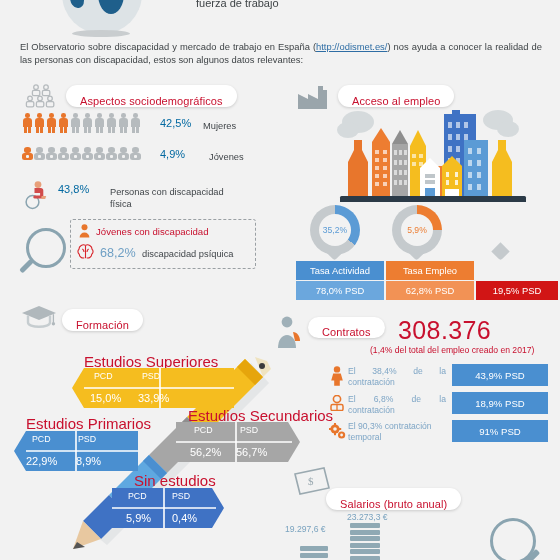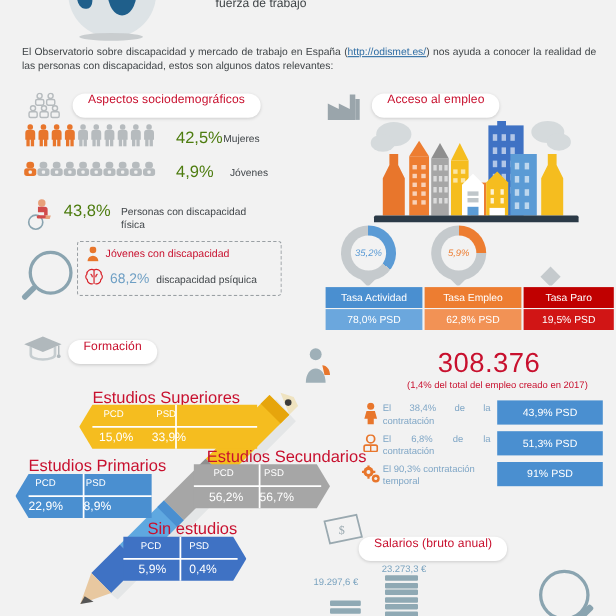--- a/index.html
+++ b/index.html
@@ -8,21 +8,21 @@
     width:560px;height:560px;overflow:hidden;position:relative;
     background:#f2f2f2;
     font-family:"Liberation Sans","DejaVu Sans",sans-serif;
     color:#3d4144;
   }
   .stage{position:absolute;inset:0;width:560px;height:400px;}
   .abs{position:absolute;}
 
   
   .pill{
-    position:absolute;display:flex;align-items:flex-start;justify-content:flex-start;
+    position:absolute;display:flex;align-items:flex-end;justify-content:flex-start;
     background:#ffffff;border-radius:14px;
     box-shadow:0 1px 3px rgba(0,0,0,0.16);
     color:#c8102e;font-size:11px;letter-spacing:.1px;
     padding:0 14px;white-space:nowrap;
   }
 
   
   .intro{
     position:absolute;left:20px;top:40px;width:522px;
     font-size:9.4px;line-height:13px;color:#3f4447;text-align:justify;
@@ -36,21 +36,21 @@
   
   .globe{position:absolute;left:62px;top:-46px;width:80px;height:80px;border-radius:50%;
     background:#dde3e6;overflow:hidden;}
   .globe .land{position:absolute;background:#1f5f8b;}
   .globe-shadow{position:absolute;left:72px;top:30px;width:58px;height:7px;border-radius:50%;
     background:#c9cdcf;}
 
   
   .orange{color:#e8762c;}
   .grayfig{color:#b6bbbe;}
-  .blueval{font-size:15px;color:#4d7c0f;}
+  .blueval{font-size:11px;color:#0369a1;}
   .lbl{font-size:9.3px;color:#41464a;}
 
   
   .figrow{position:absolute;display:flex;gap:1px;align-items:flex-end;}
 
   .person{width:11px;height:20px;position:relative;display:inline-block;}
   .person .head{position:absolute;left:3.2px;top:0;width:4.6px;height:4.6px;border-radius:50%;background:currentColor;}
   .person .body{position:absolute;left:0.6px;top:5.2px;width:9.8px;height:9px;background:currentColor;
     border-radius:3px 3px 0 0;}
   .person .l1{position:absolute;left:2.2px;top:13.4px;width:2.8px;height:6.6px;background:currentColor;}
@@ -63,21 +63,21 @@
 
   
   .dashbox{
     position:absolute;border:1px dashed #9aa0a4;border-radius:3px;background:transparent;
   }
 
   
   .donutwrap{position:absolute;width:56px;height:62px;}
   .donut{position:absolute;left:0;top:0;width:50px;height:50px;border-radius:50%;}
   .donut .hole{position:absolute;left:9px;top:9px;width:32px;height:32px;border-radius:50%;background:#f2f2f2;
-    display:flex;align-items:center;justify-content:center;font-size:8.6px;font-style:italic;}
+    display:flex;align-items:center;justify-content:center;font-size:8.6px;}
   .pointer{position:absolute;left:18px;top:40px;width:13px;height:13px;background:#c5cacd;
     transform:rotate(45deg);border-radius:0 0 3px 0;z-index:-1;}
 
   
   .ratecell{position:absolute;display:flex;align-items:center;justify-content:center;
     color:#fff;font-size:9.4px;text-align:center;}
 
   
   .bigno{position:absolute;color:#c8102e;font-size:25px;letter-spacing:.4px;}
   .subno{position:absolute;color:#c8102e;font-size:8.6px;}
@@ -498,51 +498,53 @@
   <div class="donutwrap" style="left:476px;top:205px;">
     <div class="pointer"></div>
   </div>
 
   <div class="ratecell" style="left:296px;top:261px;width:88px;height:19px;background:#4a8fd0;">Tasa Actividad</div>
   <div class="ratecell" style="left:296px;top:281px;width:88px;height:19px;background:#6ba7dd;">78,0% PSD</div>
 
   <div class="ratecell" style="left:386px;top:261px;width:88px;height:19px;background:#ed7d31;">Tasa Empleo</div>
   <div class="ratecell" style="left:386px;top:281px;width:88px;height:19px;background:#f29255;">62,8% PSD</div>
 
-  <div class="ratecell" style="left:476px;top:261px;width:82px;height:19px;background:#c00000;">Tasa Paro</div>
   <div class="ratecell" style="left:476px;top:281px;width:82px;height:19px;background:#d11515;">19,5% PSD</div>
 
   <div class="abs" style="left:276px;top:316px;width:30px;height:34px;">
     <svg viewBox="0 0 30 34" width="30" height="34">
       <circle cx="11" cy="6" r="5.4" fill="#9fb0b8"></circle>
       <path d="M2 32 c0 -8 4 -13 9 -13 s9 5 9 13 z" fill="#9fb0b8"></path>
       <path d="M17 16 c4 0 7 4 7 9 h-5 z" fill="#e8762c"></path>
     </svg>
   </div>
+  <div class="pill" style="left:308px;top:317px;height:21px;">
+    <span>Contratos</span>
+  </div>
   <div class="bigno" style="left:398px;top:316px;">308.376</div>
   <div class="subno" style="left:370px;top:345px;">(1,4% del total del empleo creado en 2017)</div>
 
   <div class="abs" style="left:330px;top:366px;width:14px;height:20px;">
     <svg viewBox="0 0 14 20" width="14" height="20">
       <circle cx="7" cy="3.4" r="3.2" fill="#e8762c"></circle>
       <path d="M3.2 7.6 h7.6 l2 7 h-3 v5.2 h-5.6 v-5.2 h-3 z" fill="#e8762c"></path>
     </svg>
   </div>
   <div class="ctxt" style="left:348px;top:366px;">El 38,4% de la contratación</div>
   <div class="psdbox" style="left:452px;top:364px;width:96px;height:22px;">43,9% PSD</div>
 
   <div class="abs" style="left:330px;top:395px;width:14px;height:16px;">
     <svg viewBox="0 0 14 16" width="14" height="16">
       <circle cx="7" cy="4" r="3.6" fill="none" stroke="#e8762c" stroke-width="1.6"></circle>
       <rect x="1" y="9.6" width="12" height="6" rx="1.6" fill="none" stroke="#e8762c" stroke-width="1.5"></rect>
       <line x1="7" y1="9.6" x2="7" y2="15.6" stroke="#e8762c" stroke-width="1.3"></line>
     </svg>
   </div>
   <div class="ctxt" style="left:348px;top:394px;">El 6,8% de la contratación</div>
-  <div class="psdbox" style="left:452px;top:392px;width:96px;height:22px;">51,3% PSD</div>
+  <div class="psdbox" style="left:452px;top:392px;width:96px;height:22px;">18,9% PSD</div>
 
   <div class="abs" style="left:329px;top:423px;width:17px;height:17px;">
     <svg viewBox="0 0 17 17" width="17" height="17">
       <circle cx="6" cy="6" r="4.6" fill="#e8762c"></circle>
       <circle cx="6" cy="6" r="1.8" fill="#f2f2f2"></circle>
       <rect x="5" y="0" width="2" height="2.4" fill="#e8762c"></rect>
         <rect x="5" y="9.8" width="2" height="2.4" fill="#e8762c"></rect>
       <rect x="0" y="5" width="2.4" height="2" fill="#e8762c"></rect>
         <rect x="9.8" y="5" width="2.4" height="2" fill="#e8762c"></rect>
       <circle cx="12.6" cy="12" r="3.6" fill="#e8762c"></circle>

